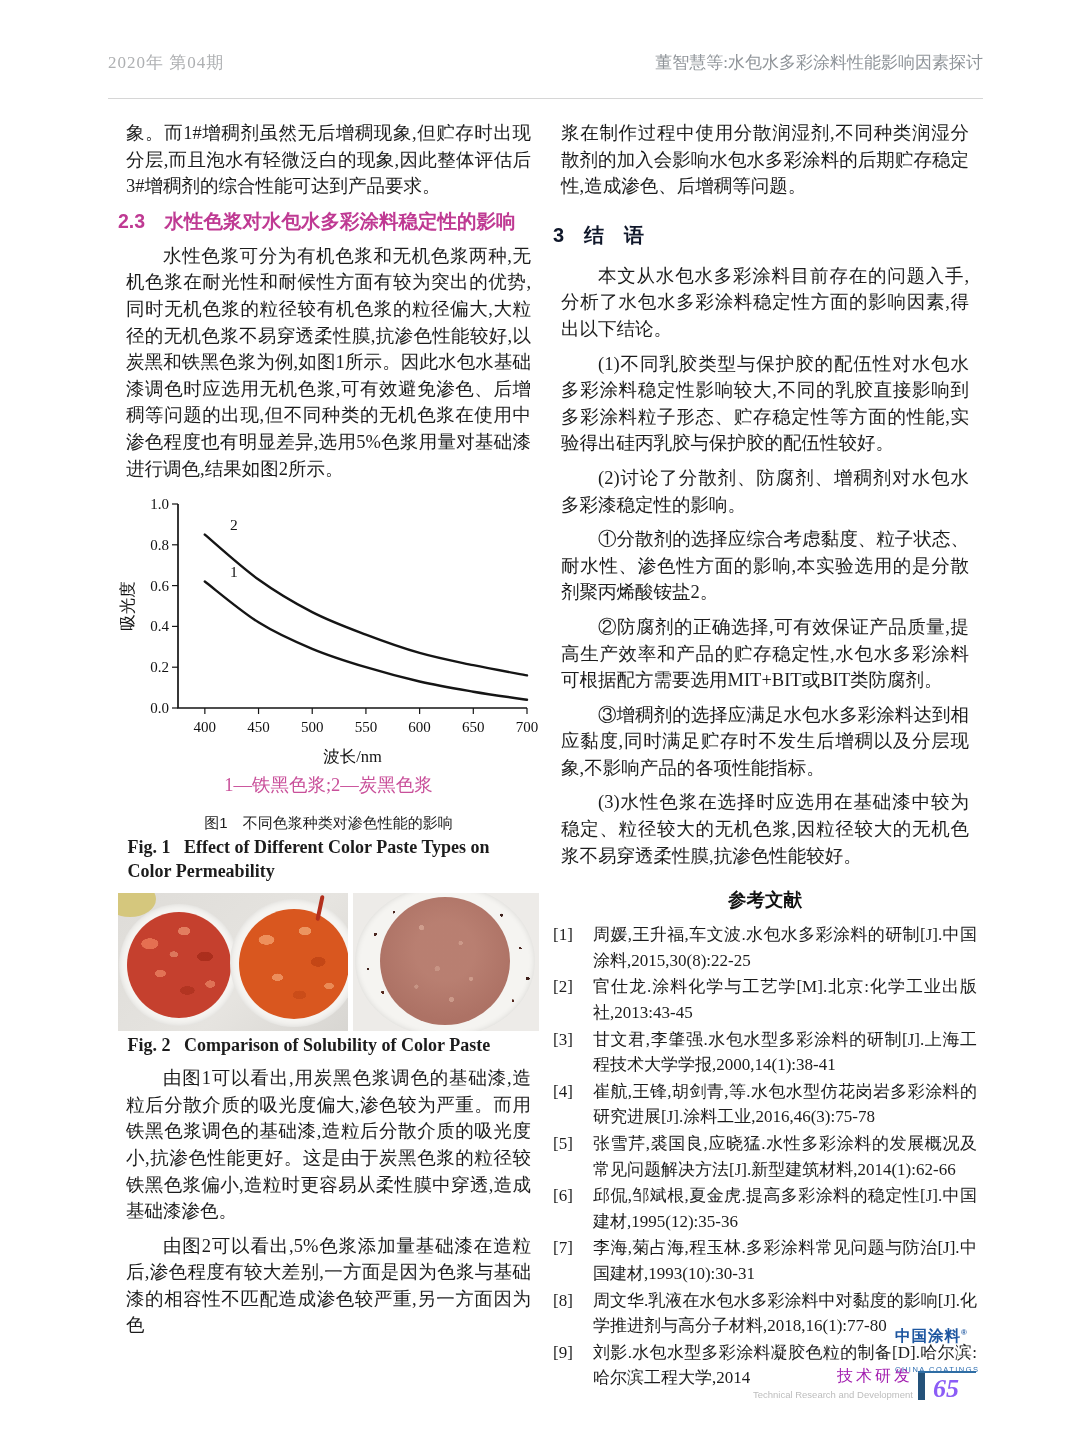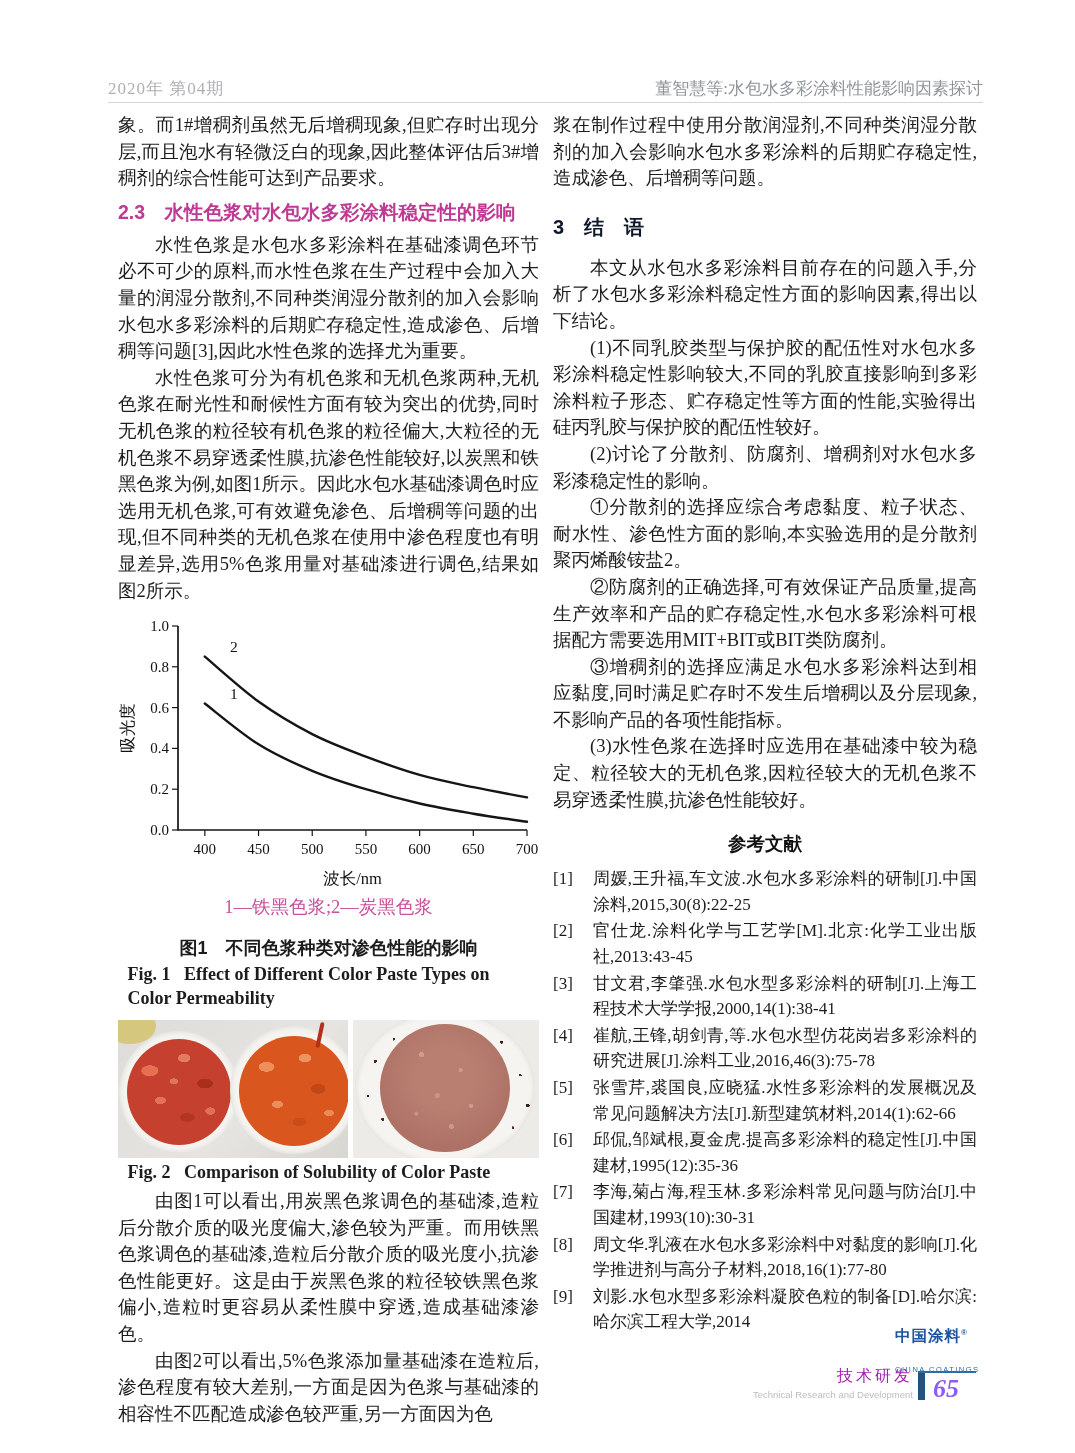--- a/index.html
+++ b/index.html
@@ -1,48 +1,48 @@
 <!DOCTYPE html>
 <html><head>
 <meta charset="utf-8">
 <style>
   html,body{margin:0;padding:0;background:#e9e9e9;}
   .page{position:relative;width:1075px;height:1453px;margin:0 auto;background:#ffffff;
         font-family:"Liberation Serif","DejaVu Serif",serif;color:#1c1c1c;overflow:hidden;}
 
   
-  .header{position:absolute;left:108px;right:92px;top:62px;height:38px;
+  .header{position:absolute;left:108px;right:92px;top:51px;height:38px;
           border-bottom:1.5px solid #d6d6d6;display:flex;justify-content:space-between;
-          align-items:flex-end;padding-bottom:2px;font-size:17px;}
+          padding-bottom:9px;font-size:17px;}
   .header-left{color:#aeb0b2;letter-spacing:1px;}
   .header-right{color:#8f9499;}
 
   
   .col{position:absolute;top:112px;width:421px;}
   .col-left{left:118px;}
   .col-right{left:553px;width:424px;}
 
-  .p{font-size:18.5px;line-height:26.6px;text-align:justify;margin:0;}
+  .p{font-size:18.5px;line-height:26.6px;text-align:justify;margin:8px;}
   .indent{text-indent:2em;}
 
   .h-sub{font-family:"Liberation Sans","DejaVu Sans",sans-serif;font-weight:bold;
          color:#bf3a93;font-size:19.5px;margin:7px 0 6px 0;}
   .h-sec{font-family:"Liberation Sans","DejaVu Sans",sans-serif;font-weight:bold;
          color:#0f172a;font-size:20px;margin:22px 0 14px 0;}
 
   
   .chart-wrap{margin-top:8px;}
   .chart-svg text{fill:#111;}
   .tick{font:15px "Liberation Serif",serif;}
   .axis-label{font:16.5px "Liberation Serif",serif;}
   .series-label{font:15.5px "Liberation Serif",serif;}
   .chart-legend{color:#c9509a;text-align:center;font-size:18.5px;margin:0 0 17px 0;}
 
-  .capcn{font-family:"Liberation Sans","DejaVu Sans",sans-serif;font-weight:bold;
-         text-align:center;font-size:18px;margin:4px 0 2px 0;white-space:pre-wrap;}
+  .capcn{font-family:"Liberation Sans","DejaVu Sans",sans-serif;font-weight:normal;
+         text-align:center;font-size:15px;margin:4px 0 2px 0;white-space:pre-wrap;}
   .capen{font-weight:bold;font-size:18px;line-height:24px;
          width:402px;margin:2px auto 4px auto;white-space:pre-wrap;}
 
   
   .photos{display:flex;gap:5px;margin-top:10px;}
   .photo{position:relative;overflow:hidden;}
   .photo-left{width:230px;height:138px;background:linear-gradient(135deg,#dedcd8 0%,#e6e4e0 60%,#d8d6d2 100%);}
   .photo-right{width:186px;height:138px;background:#edebe8;}
   .blob-yellow{position:absolute;left:-14px;top:-12px;width:52px;height:36px;border-radius:50%;background:#d5c77d;}
   .bucket{position:absolute;border-radius:50%;background:#f5f4f1;box-shadow:inset 0 0 6px rgba(0,0,0,.12);}
@@ -117,21 +117,20 @@
 <div class="page">
 
   <div class="header">
     <span class="header-left">2020年  第04期</span>
     <span class="header-right">董智慧等:水包水多彩涂料性能影响因素探讨</span>
   </div>
 
   <div class="col col-left">
     <p class="p">象。而1#增稠剂虽然无后增稠现象,但贮存时出现分层,而且泡水有轻微泛白的现象,因此整体评估后3#增稠剂的综合性能可达到产品要求。</p>
     <div class="h-sub">2.3　水性色浆对水包水多彩涂料稳定性的影响</div>
-    <p class="p indent">水性色浆是水包水多彩涂料在基础漆调色环节必不可少的原料,而水性色浆在生产过程中会加入大量的润湿分散剂,不同种类润湿分散剂的加入会影响水包水多彩涂料的后期贮存稳定性,造成渗色、后增稠等问题[3],因此水性色浆的选择尤为重要。</p>
     <p class="p indent">水性色浆可分为有机色浆和无机色浆两种,无机色浆在耐光性和耐候性方面有较为突出的优势,同时无机色浆的粒径较有机色浆的粒径偏大,大粒径的无机色浆不易穿透柔性膜,抗渗色性能较好,以炭黑和铁黑色浆为例,如图1所示。因此水包水基础漆调色时应选用无机色浆,可有效避免渗色、后增稠等问题的出现,但不同种类的无机色浆在使用中渗色程度也有明显差异,选用5%色浆用量对基础漆进行调色,结果如图2所示。</p>
 
     <div class="chart-wrap">
       <svg id="fig1-svg" class="chart-svg" width="421" height="278">
           <path d="M60 14 V218 H409" fill="none" stroke="#151515" stroke-width="1.7"></path>
           <line x1="54" y1="218" x2="60" y2="218" stroke="#151515" stroke-width="1.2"></line>
           <text x="51" y="223" text-anchor="end" class="tick">0.0</text>
           <line x1="54" y1="177.20000000000002" x2="60" y2="177.20000000000002" stroke="#151515" stroke-width="1.2"></line>
           <text x="51" y="182.20000000000002" text-anchor="end" class="tick">0.2</text>
           <line x1="54" y1="136.39999999999998" x2="60" y2="136.39999999999998" stroke="#151515" stroke-width="1.2"></line>

